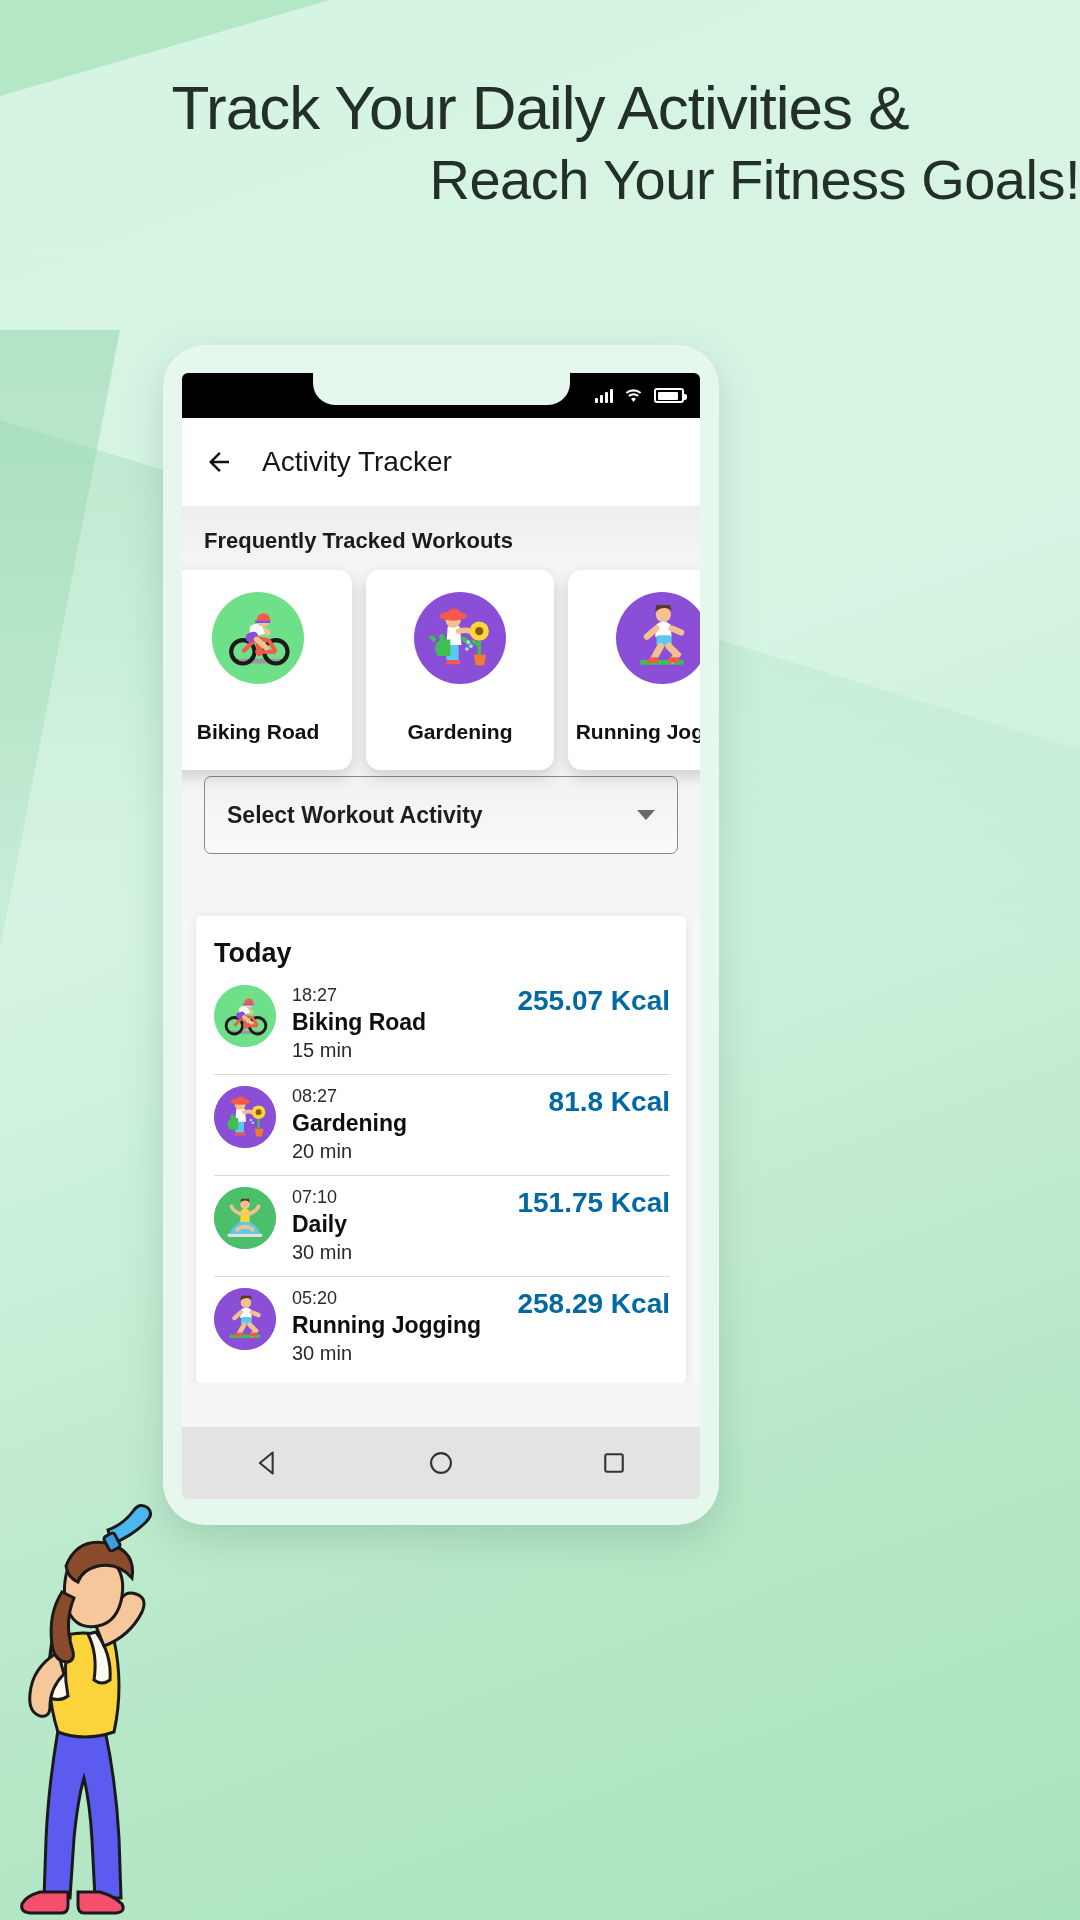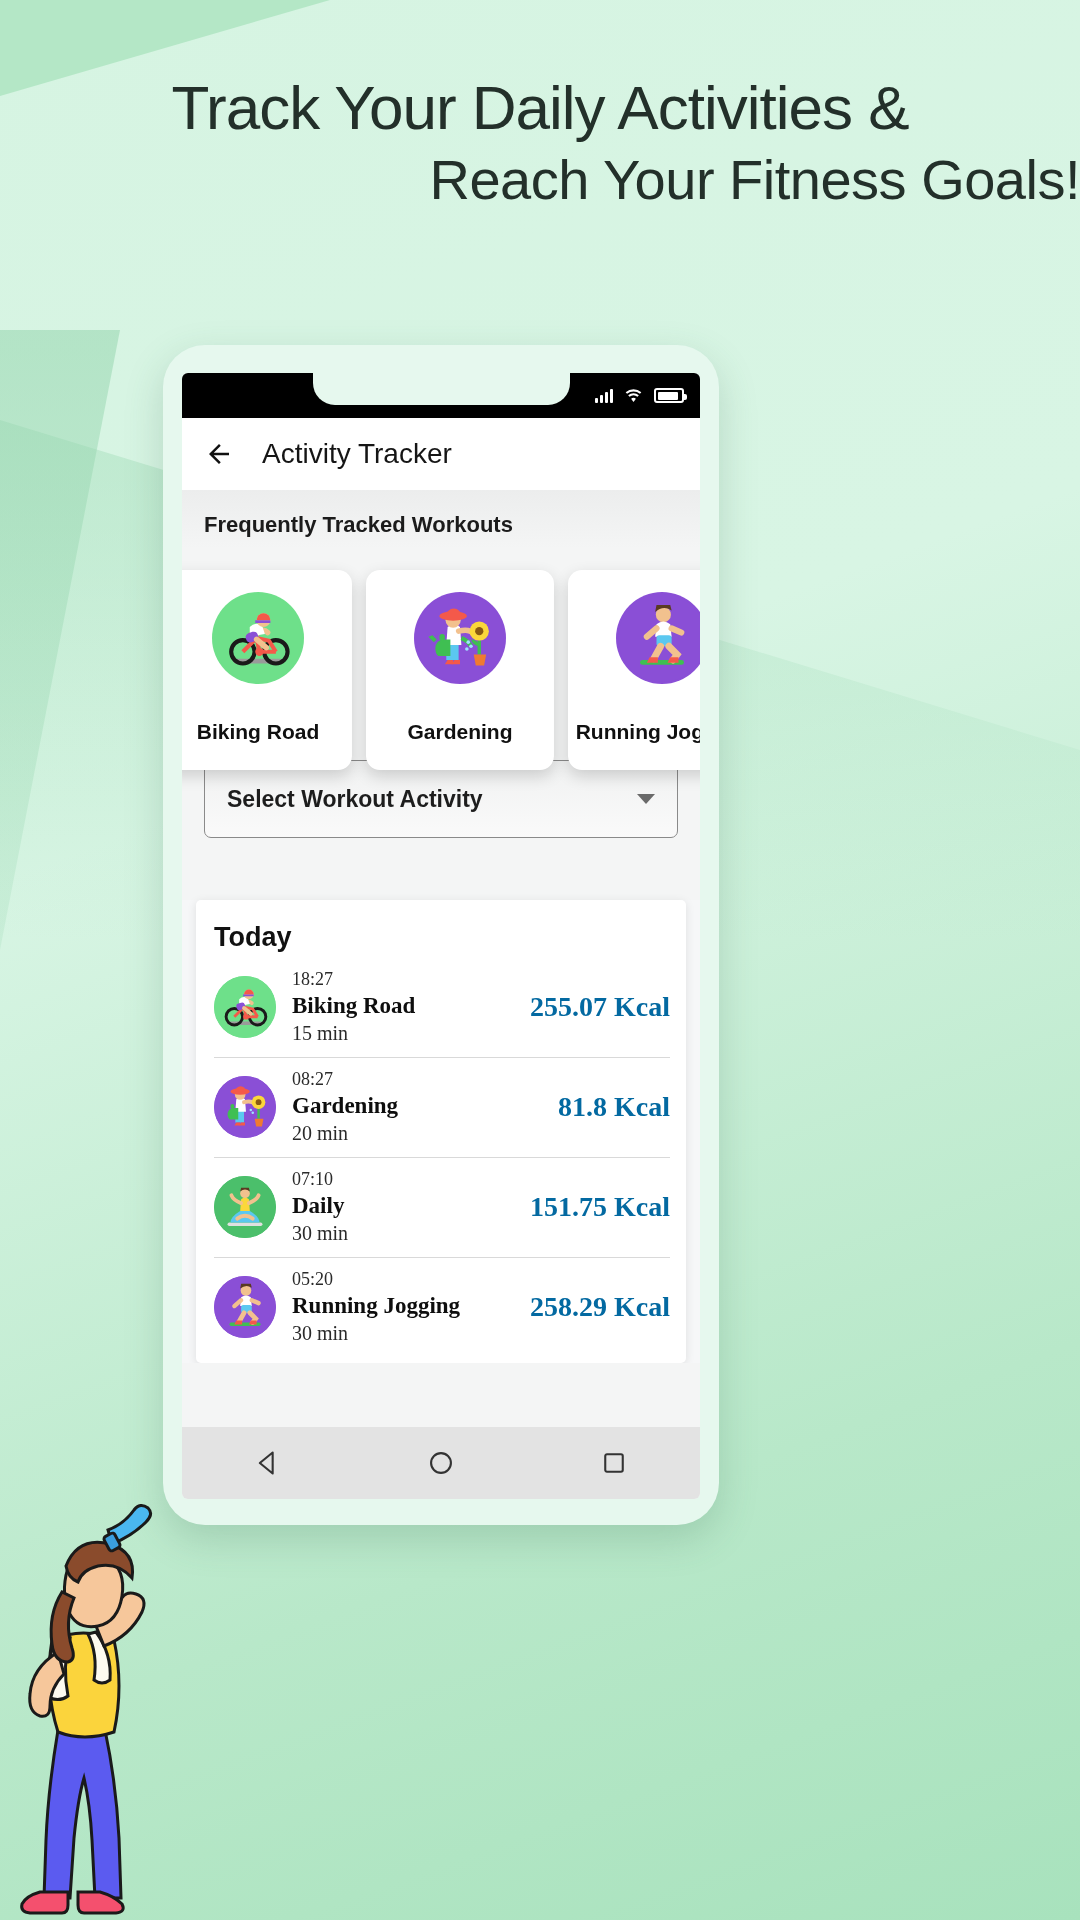--- a/index.html
+++ b/index.html
@@ -91,21 +91,21 @@
     position: relative;
   }
   .batt::after {
     content:""; position:absolute; right:-5px; top:4px; width:3px; height:6px;
     background:#fff; border-radius: 0 2px 2px 0;
   }
   .batt i { position:absolute; left:1.5px; top:1.5px; bottom:1.5px; width:80%; background:#fff; border-radius:1px; }
 
   
   #appbar {
-    height: 72px; background: #ffffff;
+    height: 88px; background: #ffffff;
     display: flex; align-items: center; padding-left: 22px; gap: 28px;
   }
   #back-arrow { width: 30px; height: 30px; }
   #appbar-title { font-size: 28px; color: #151515; font-weight: 400; }
 
   
   #section-label {
     background: linear-gradient(180deg,#eceded 0%, #f4f5f5 100%);
     padding: 22px 22px 10px 22px;
     font-size: 22px; font-weight: 700; color: #1b1b1b;
@@ -159,25 +159,24 @@
   
   #today-panel {
     margin: 0 14px;
     background: #fff;
     border-radius: 5px;
     box-shadow: 0 2px 10px rgba(0,0,0,.10);
     padding: 14px 0 6px 0;
   }
   #today-title { font-size: 27px; font-weight: 700; color: #111; padding: 8px 0 4px 18px; }
   .act-row {
-    display: flex; align-items: center;
+    display: flex; align-items: flex-start;
     padding: 12px 16px 12px 18px;
     gap: 16px;
     position: relative;
-    font-family: Liberation Serif, serif;
   }
   .act-row + .act-row::before {
     content:""; position:absolute; left: 18px; right: 16px; top: 0; height: 1px; background: #d9d9d9;
   }
   .act-ic {
     width: 62px; height: 62px; border-radius: 50%; flex: 0 0 62px;
     display:flex; align-items:center; justify-content:center; overflow:hidden;
   }
   .act-mid { flex: 1 1 auto; min-width: 0; }
   .act-time { font-size: 18px; color: #2a2a2a; }

